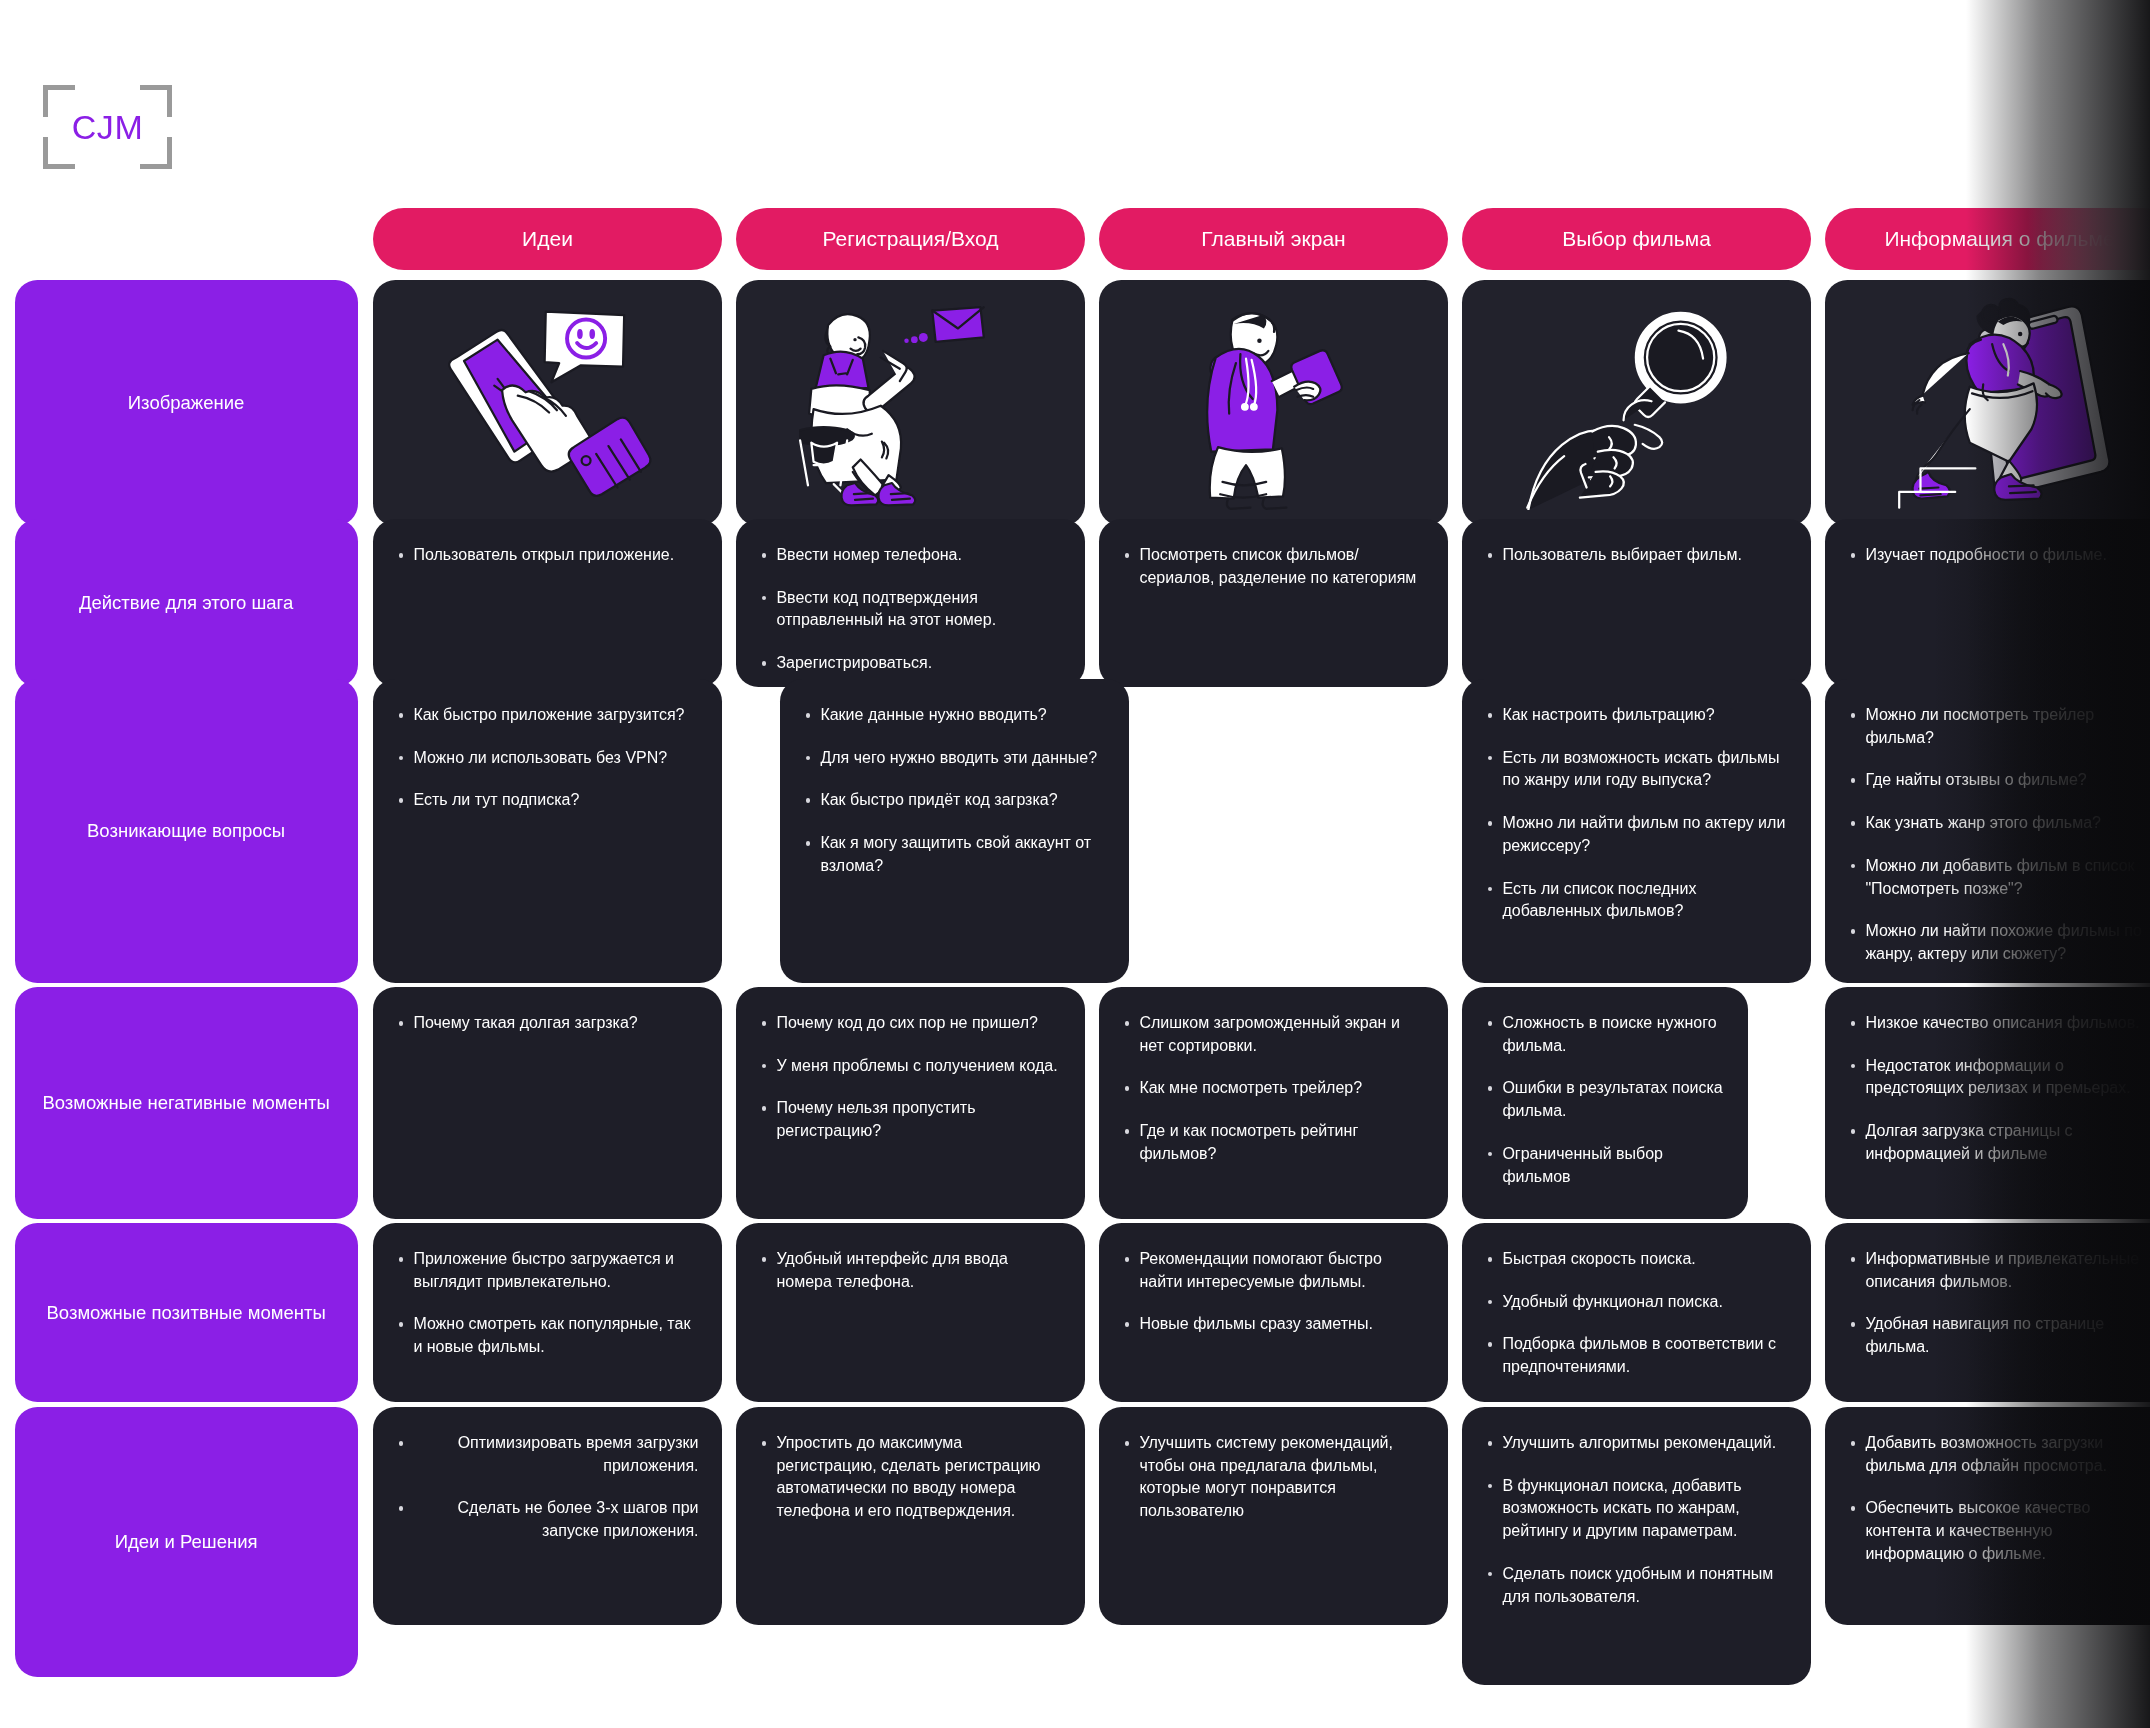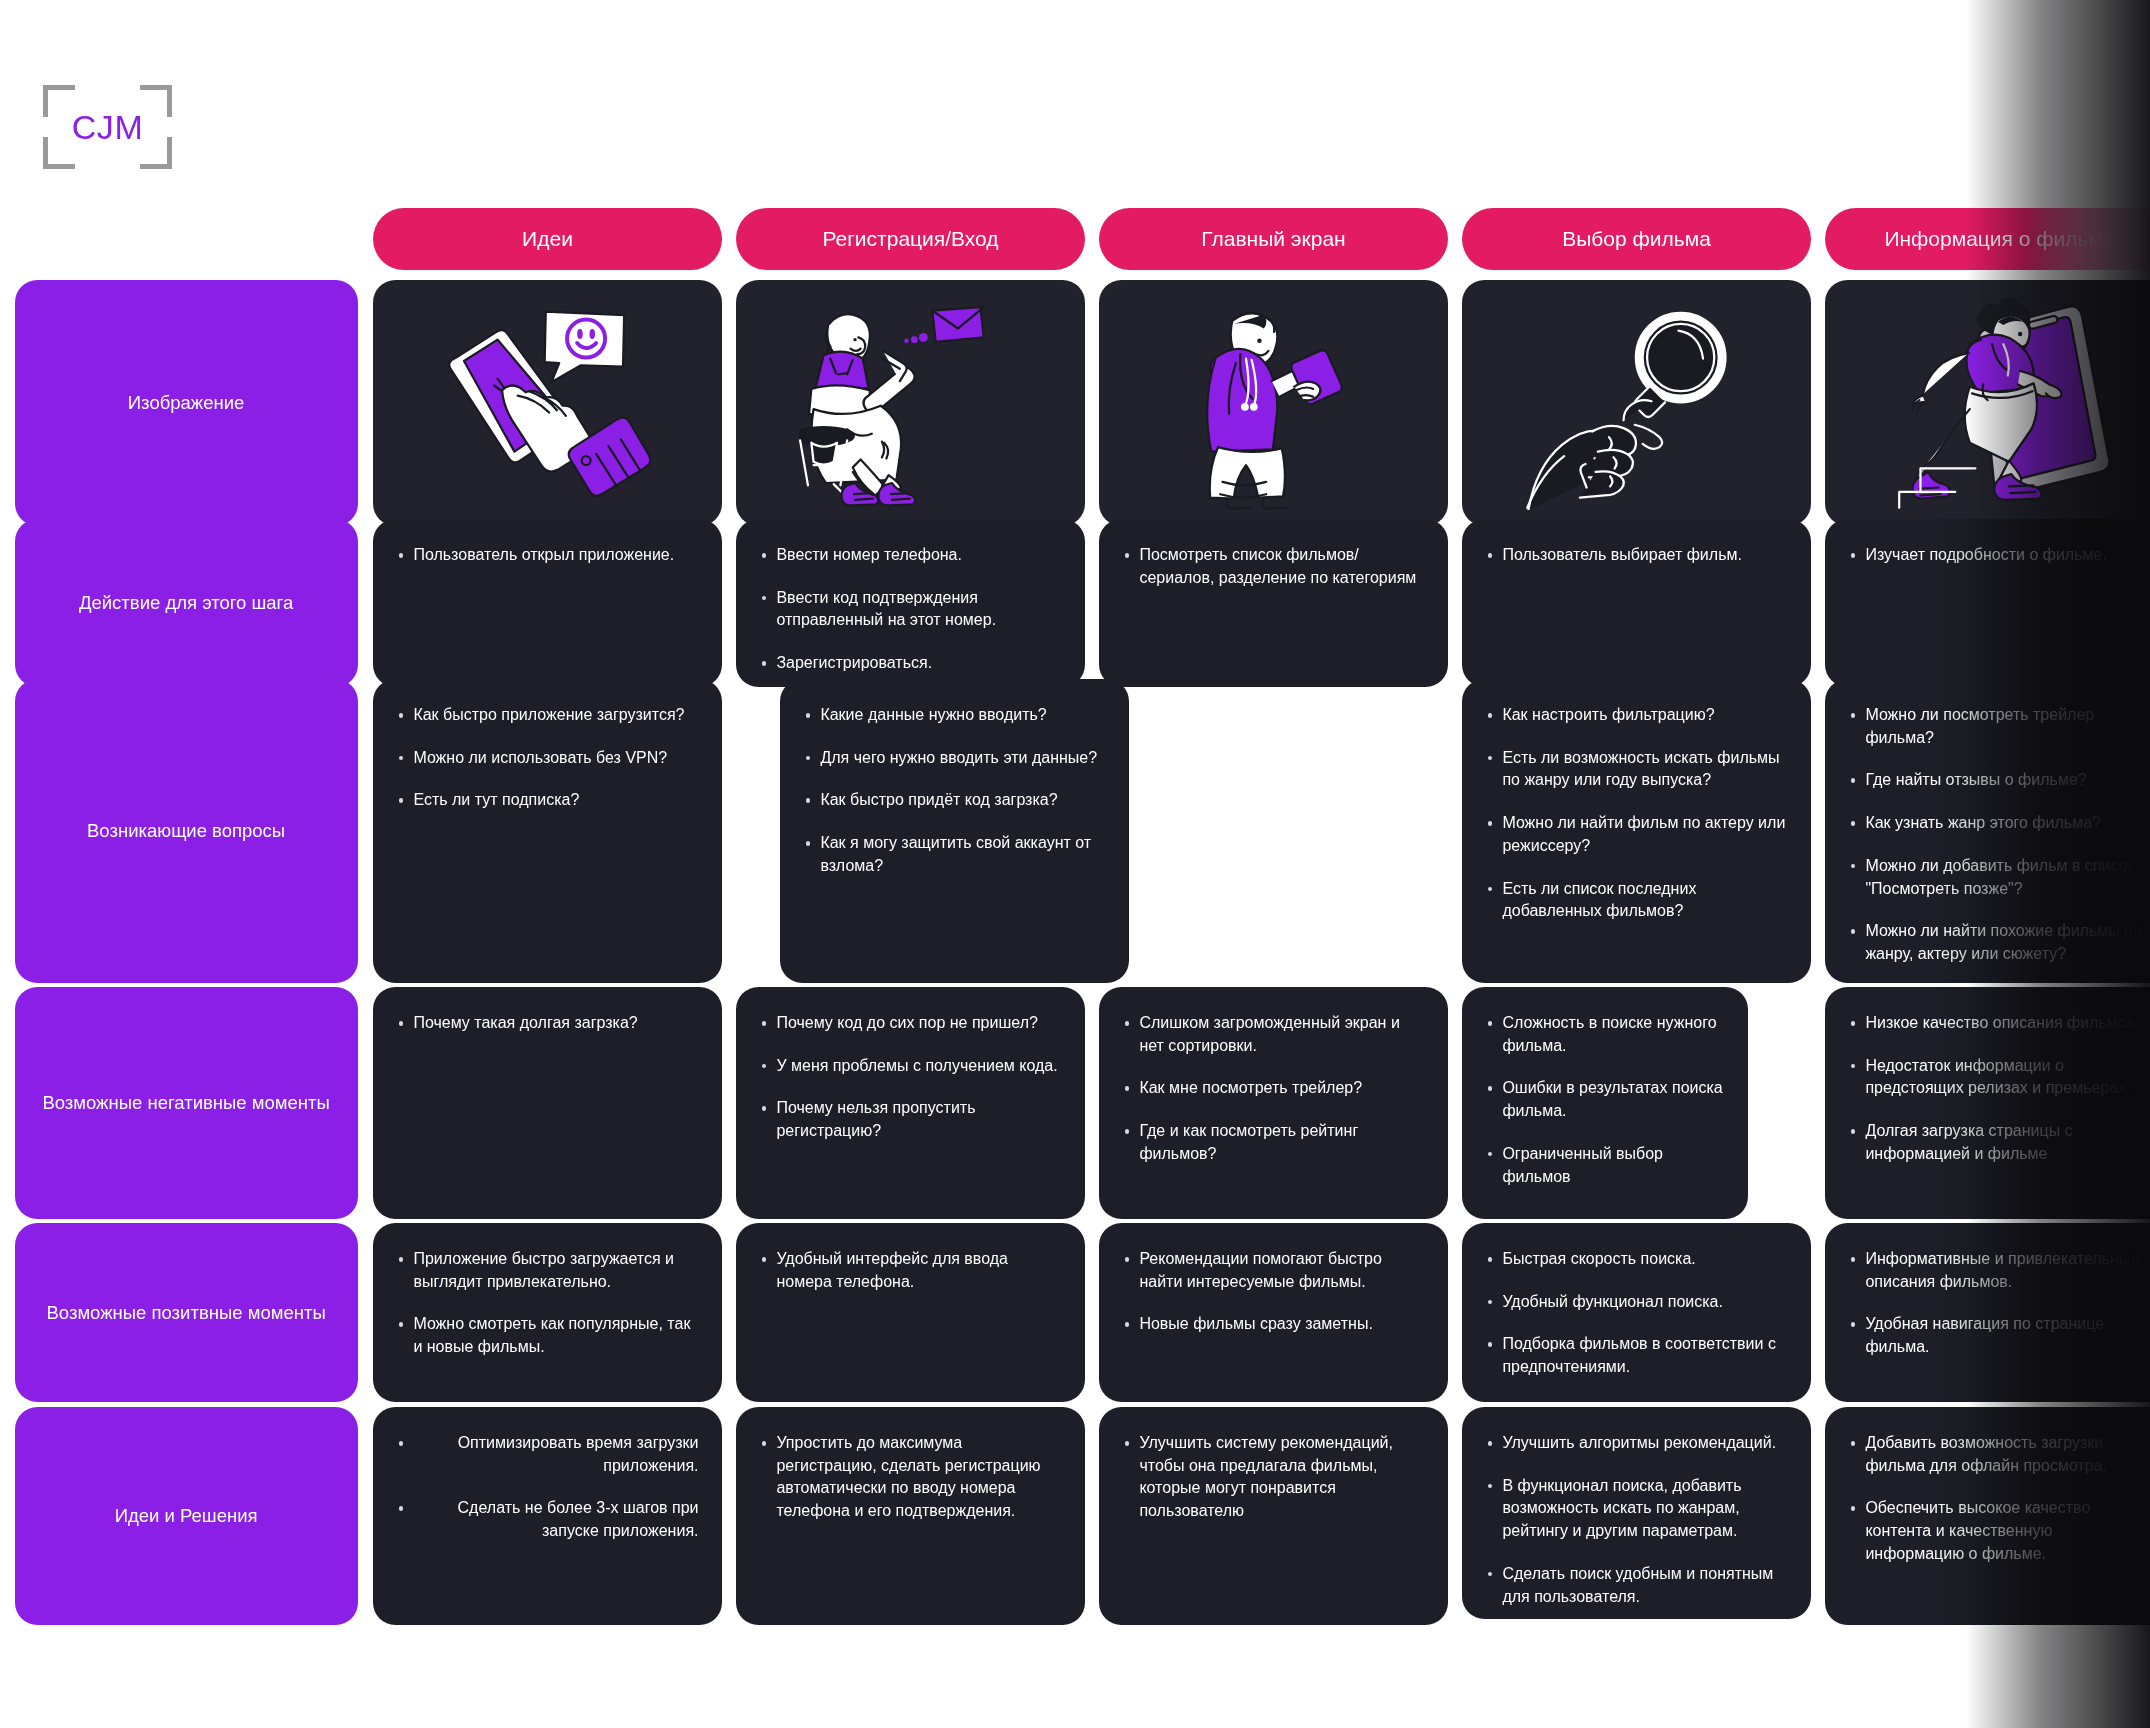--- a/index.html
+++ b/index.html
@@ -112,21 +112,21 @@
       </div>
       <div class="rowlabel" style="top: 679px; height: 304px;">
         <span>Возникающие вопросы</span>
       </div>
       <div class="rowlabel" style="top: 987px; height: 232px;">
         <span>Возможные негативные моменты</span>
       </div>
       <div class="rowlabel" style="top: 1223px; height: 179px;">
         <span>Возможные позитвные моменты</span>
       </div>
-      <div class="rowlabel" style="top: 1407px; height: 218px;">
+      <div class="rowlabel" style="top: 1407px; height: 270px;">
         <span>Идеи и Решения</span>
       </div>
       <div class="cell img-cell" style="left: 373px; top: 280px; width: 349px; height: 246px;">
         <div>
           <svg viewBox="0 0 400 380" width="224" height="213">
   <g stroke="#1a1a22" stroke-width="4" stroke-linejoin="round" stroke-linecap="round">
     <path d="M196 26 L336 32 L334 124 L258 122 L206 152 L220 118 L194 116 Z" fill="#ffffff"></path>
     <circle cx="268" cy="74" r="34" fill="none" stroke="#8b1fe6" stroke-width="7"></circle>
     <ellipse cx="257" cy="66" rx="5" ry="9" fill="#8b1fe6" stroke="none"></ellipse>
     <ellipse cx="279" cy="66" rx="5" ry="9" fill="#8b1fe6" stroke="none"></ellipse>
@@ -403,21 +403,21 @@
       <div class="cell" style="left: 736px; top: 1407px; width: 349px; height: 218px;">
         <ul class="bullets">
           <li>Упростить до максимума регистрацию, сделать регистрацию автоматически по вводу номера телефона и его подтверждения.</li>
         </ul>
       </div>
       <div class="cell" style="left: 1099px; top: 1407px; width: 349px; height: 218px;">
         <ul class="bullets">
           <li>Улучшить систему рекомендаций, чтобы она предлагала фильмы, которые могут понравится пользователю</li>
         </ul>
       </div>
-      <div class="cell" style="left: 1462px; top: 1407px; width: 349px; height: 212px;">
+      <div class="cell" style="left: 1462px; top: 1407px; width: 349px; height: 278px;">
         <ul class="bullets">
           <li>Улучшить алгоритмы рекомендаций.</li>
           <li>В функционал поиска, добавить возможность искать по жанрам, рейтингу и другим параметрам.</li>
           <li>Сделать поиск удобным и понятным для пользователя.</li>
         </ul>
       </div>
       <div class="cell" style="left: 1825px; top: 1407px; width: 349px; height: 218px;">
         <ul class="bullets">
           <li>Добавить возможность загрузки фильма для офлайн просмотра.</li>
           <li>Обеспечить высокое качество контента и качественную информацию о фильме.</li>

